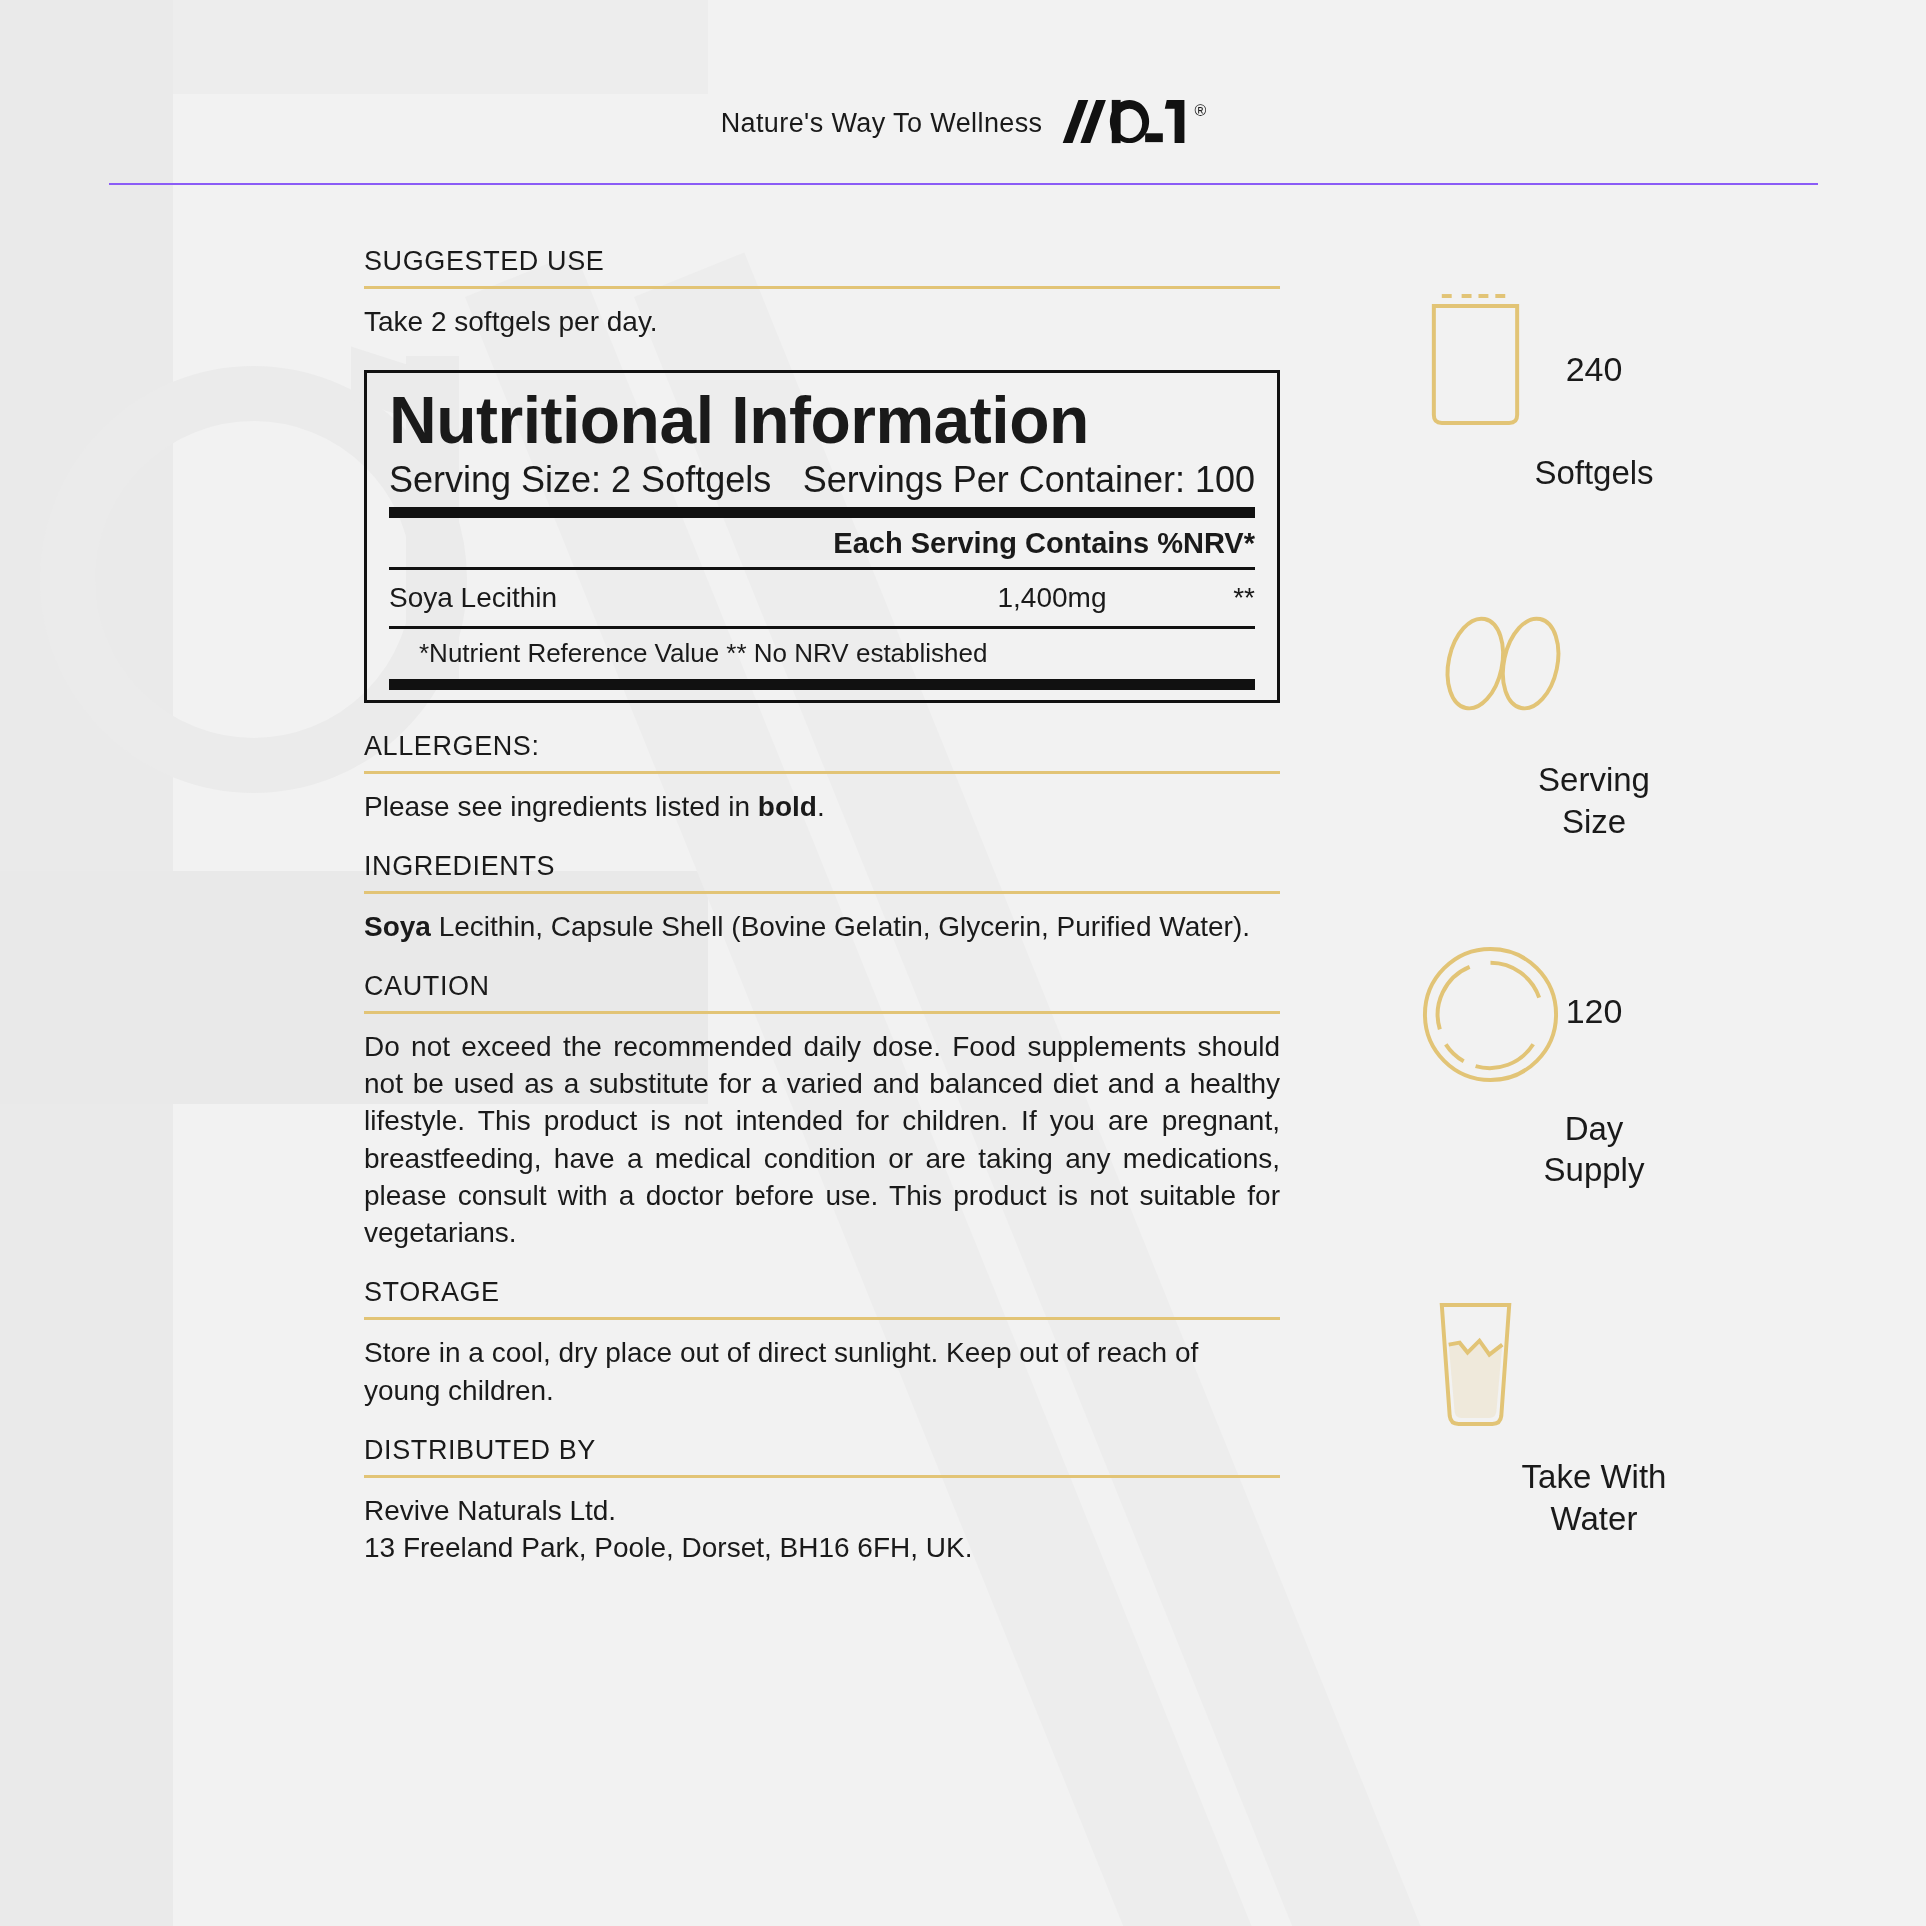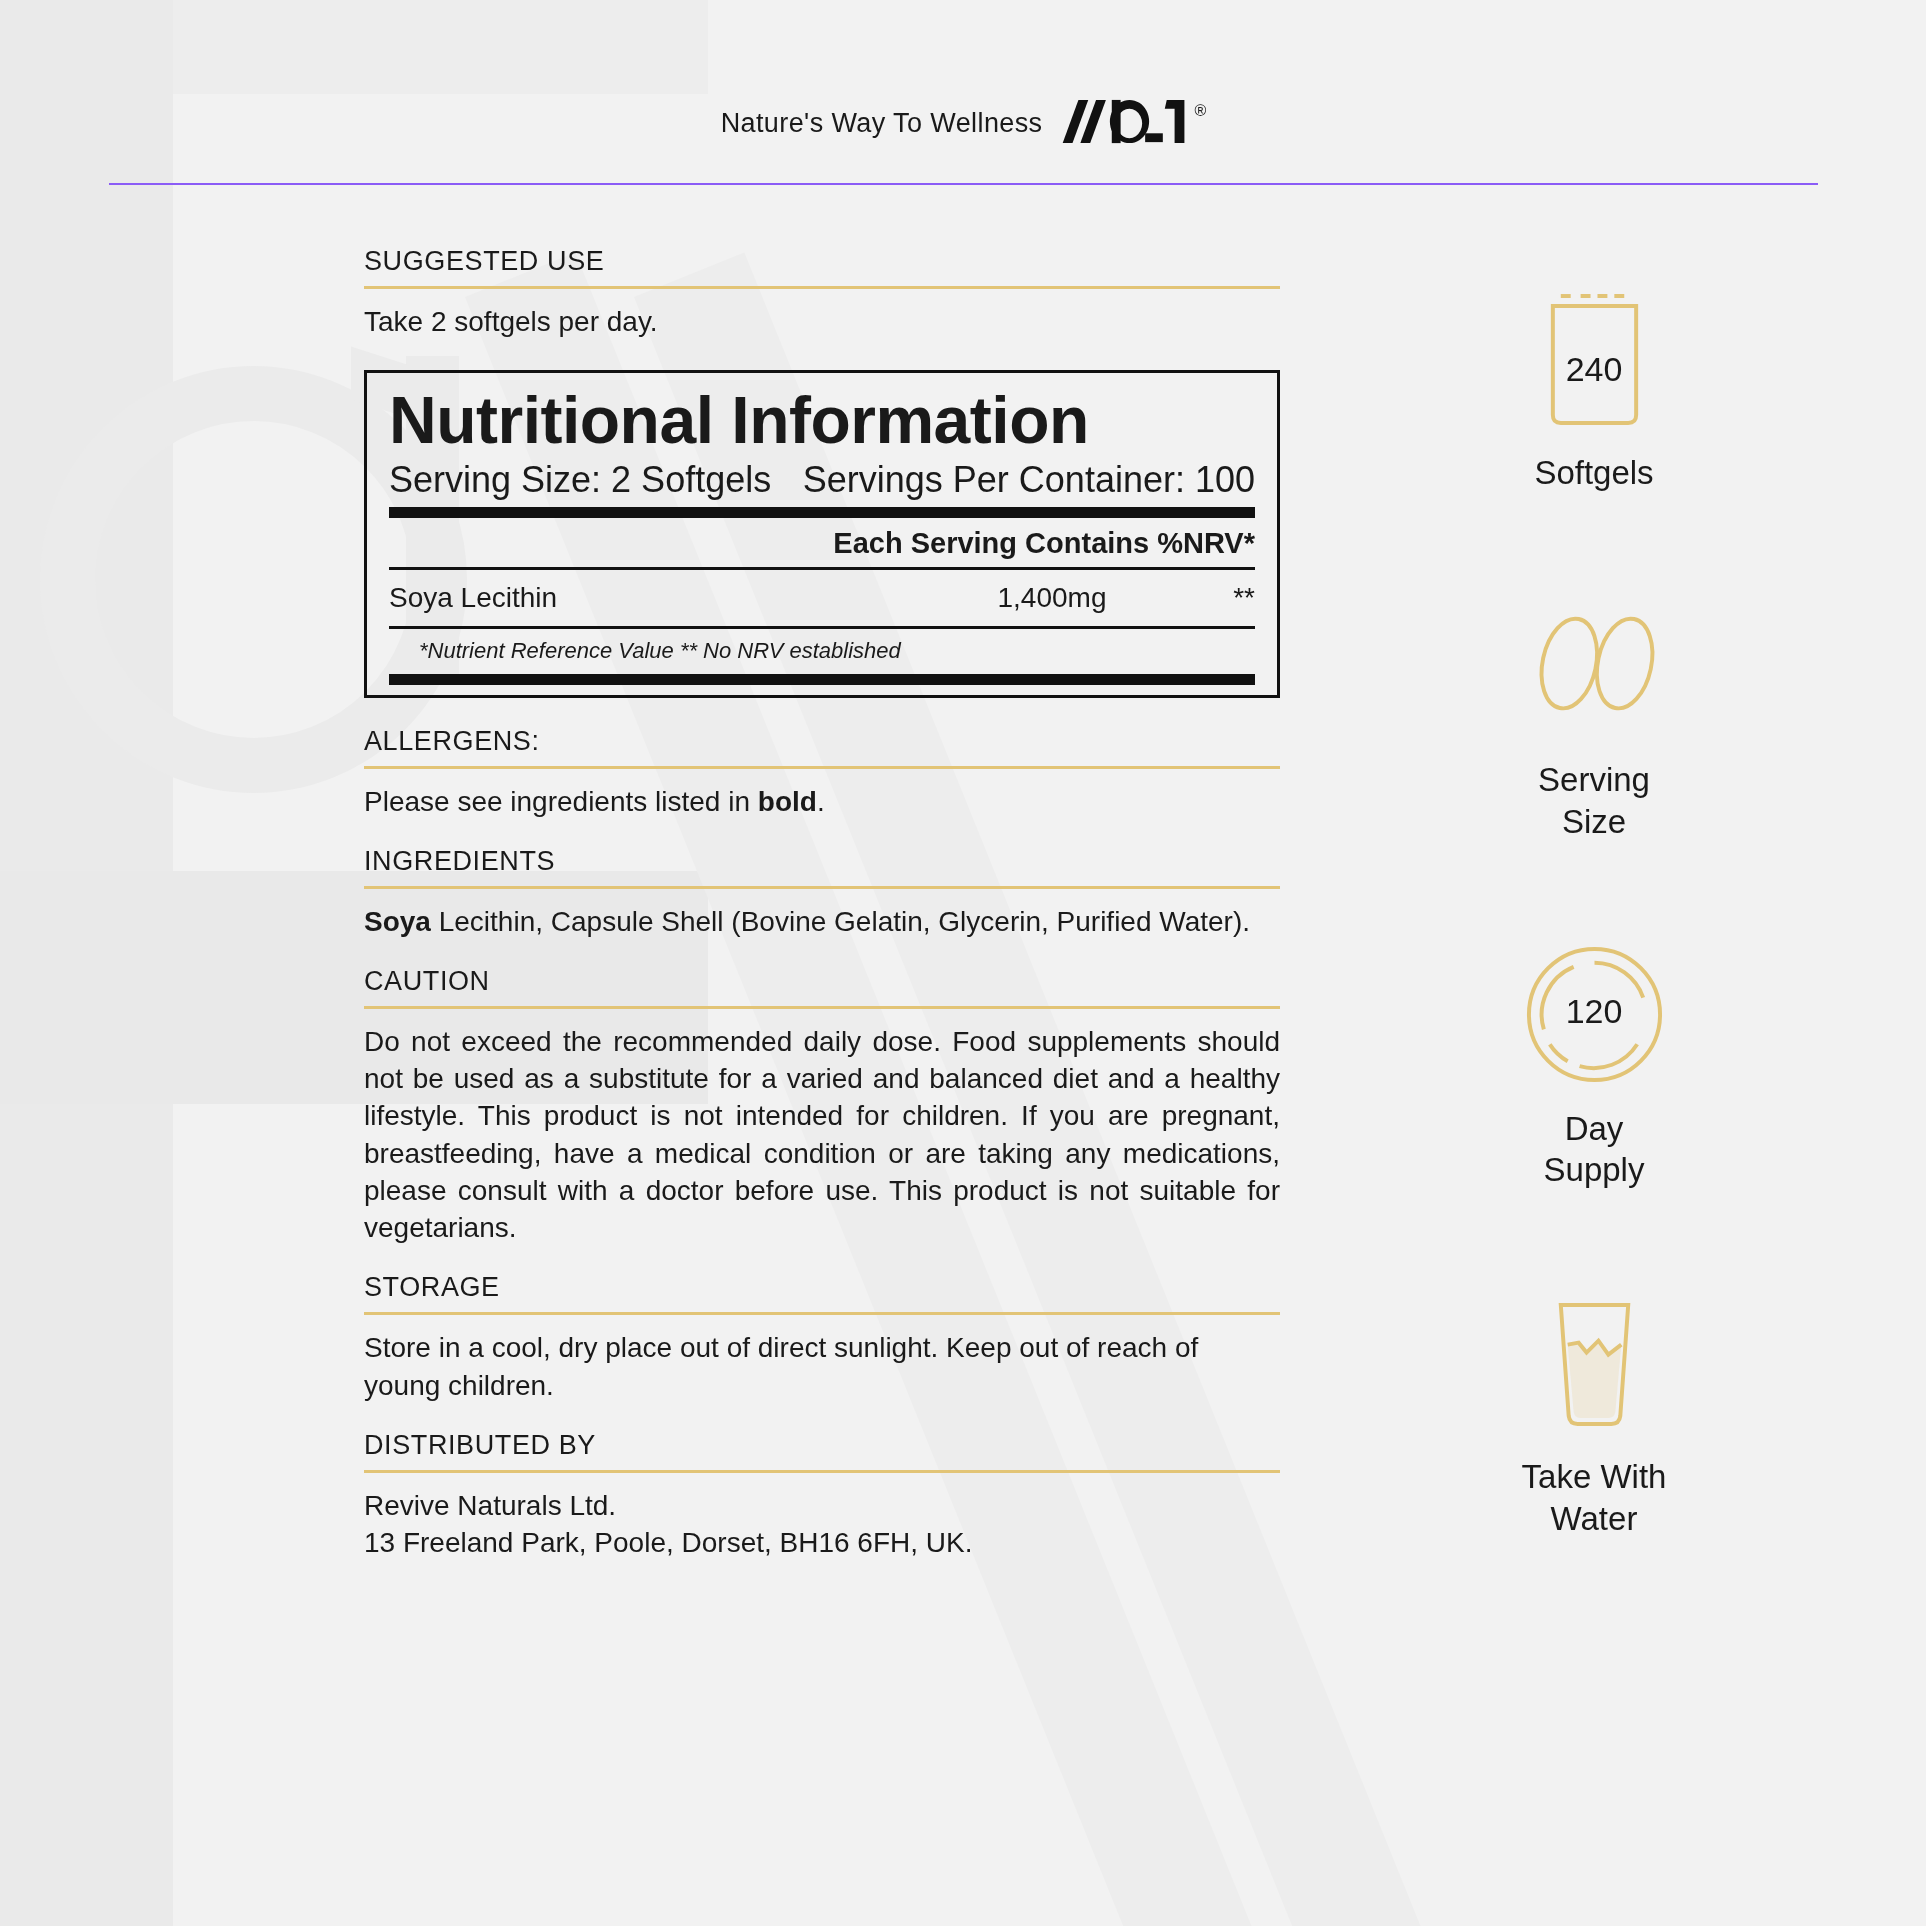--- a/index.html
+++ b/index.html
@@ -158,41 +158,39 @@
   }
   .nutri-row {
     display: flex;
     font-size: 28px;
     padding: 12px 0 12px 0;
   }
   .nutri-row .nm { flex: 1; }
   .nutri-row .amt { width: 248px; text-align: center; }
   .nutri-row .nrv { width: 79px; text-align: right; }
   .nutri-foot {
-    font-size: 22px;
+    font-size: 26px;
     padding: 9px 0 10px 30px;
-    font-style: italic;
   }
 
   .bold { font-weight: bold; }
 
   
   .rail {
     position: absolute;
     left: 1416px;
     top: 277px;
     width: 356px;
     text-align: center;
   }
   .rail-item { margin-bottom: 91px; }
   .rail-icon {
     height: 163px;
     display: flex;
     align-items: center;
-    justify-content: center;
     position: relative;
   }
   .rail-label {
     font-size: 33px;
     line-height: 1.25;
     color: #1a1a1a;
     margin-top: 12px;
   }
   .icon-num {
     font-size: 34px;

